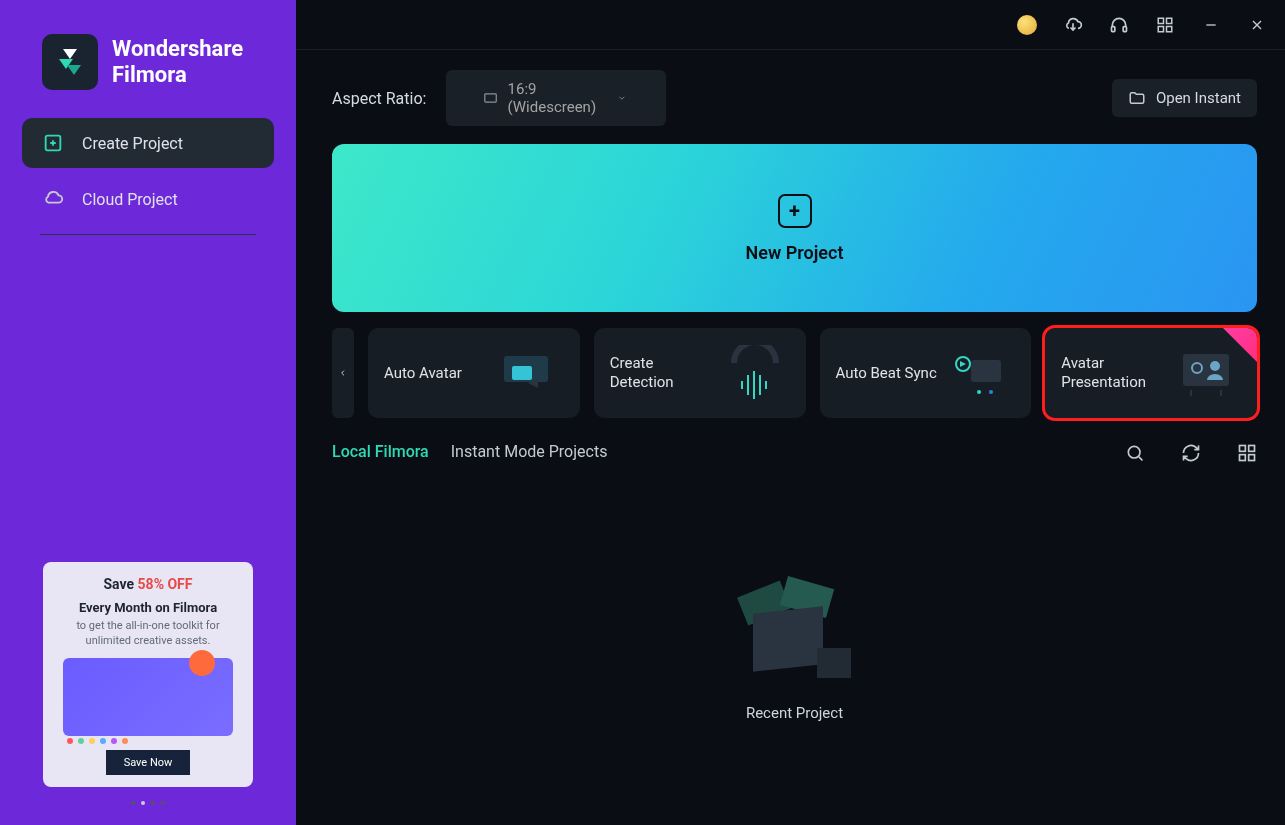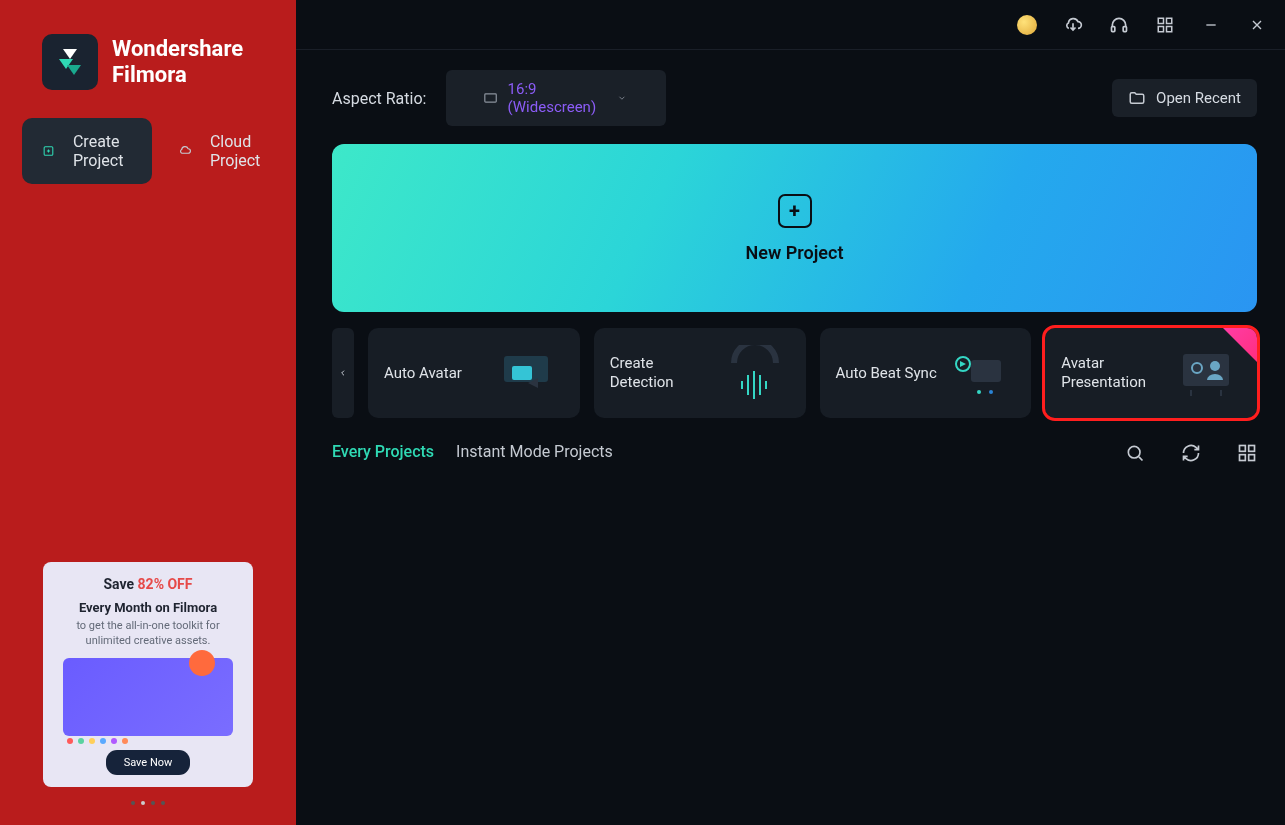--- a/index.html
+++ b/index.html
@@ -1,49 +1,49 @@
 <!DOCTYPE html>
 <html><head>
 <meta charset="utf-8">
 <style>
 * { margin: 0; padding: 0; box-sizing: border-box; font-family: -apple-system, BlinkMacSystemFont, 'Segoe UI', Roboto, sans-serif; }
 body { background: #000; width: 1285px; height: 825px; overflow: hidden; }
 .app { display: flex; width: 100%; height: 100%; background: #0a0e14; border-radius: 8px; }
-.sidebar { width: 296px; background: #b91c1c; display: flex; flex-direction: column; padding: 20px 12px; }
+.sidebar { width: 296px; background: #6d28d9; display: flex; flex-direction: column; padding: 20px 12px; }
 .logo-row { display: flex; align-items: center; gap: 14px; padding: 14px 16px 28px 30px; }
 .logo-icon { width: 56px; height: 56px; background: #1a2330; border-radius: 10px; display: flex; align-items: center; justify-content: center; }
 .logo-text { display: flex; flex-direction: column; line-height: 1.2; }
 .logo-text .w { color: #fff; font-size: 22px; font-weight: 700; }
 .logo-text .f { color: #fff; font-size: 22px; font-weight: 700; }
-.nav { display: flex; flex-direction: row; gap: 6px; padding: 0 10px; }
+.nav { display: flex; flex-direction: column; gap: 6px; padding: 0 10px; }
 .nav-item { display: flex; align-items: center; gap: 18px; padding: 14px 20px; border-radius: 10px; cursor: pointer; color: #dfe3e8; font-size: 16px; }
 .nav-item.active { background: #222a34; }
 .nav-item svg { width: 22px; height: 22px; }
 .nav-divider { height: 1px; background: #2a3340; margin: 4px 18px; }
 .promo { margin-top: auto; margin-left: auto; margin-right: auto; width: 210px; background: #e8e6f4; border-radius: 8px; padding: 14px 10px 12px; text-align: center; color: #1f2430; }
 .promo .line1 { font-size: 14px; font-weight: 700; }
 .promo .line1 .off { color: #e64a49; }
 .promo .line2 { font-size: 13px; font-weight: 700; margin-top: 8px; }
 .promo .line3 { font-size: 11px; color: #636a78; margin-top: 4px; line-height: 1.3; }
 .promo .art { margin: 10px auto 8px; width: 170px; height: 78px; background: linear-gradient(135deg,#6a5cff,#7a6dff); border-radius: 6px; position: relative; }
 .promo .art::after { content:""; position:absolute; right:18px; top:-8px; width:26px; height:26px; background:#ff6a3d; border-radius:50%; }
 .promo .dots { display:flex; gap:5px; justify-content:flex-start; padding-left:14px; margin-top:-6px; margin-bottom:6px;}
 .promo .dots span{width:6px;height:6px;border-radius:50%;}
-.promo button { background:#16233a; color:#fff; border:none; padding:6px 18px; font-size:11px; border-radius:11px; cursor:pointer; }
+.promo button { background:#16233a; color:#fff; border:none; padding:6px 18px; font-size:11px; border-radius:0; cursor:pointer; }
 .pager-dots { display:flex; gap:6px; justify-content:center; margin-top:14px; }
 .pager-dots span { width:4px; height:4px; background:#555; border-radius:50%; }
 .pager-dots span.active { background:#ccc; }
 .main { flex:1; background:#0a0e14; display:flex; flex-direction:column; }
 .titlebar { height:50px; display:flex; align-items:center; justify-content:flex-end; gap:26px; padding:0 18px; border-bottom:1px solid #1a1f28; }
 .titlebar .ticon { width:20px; height:20px; color:#c5cad2; cursor:pointer; display:flex; align-items:center; justify-content:center; }
 .profile-icon { width:20px; height:20px; border-radius:50%; background:radial-gradient(circle at 35% 35%, #ffe27a, #e0a838); }
 .content { padding: 20px 28px 0 36px; flex:1; display:flex; flex-direction:column; overflow:hidden; }
 .ratio-row { display:flex; align-items:center; gap:20px; margin-bottom:18px; }
 .ratio-label { color:#d6dbe2; font-size:16px; }
-.ratio-select { background:#1a2028; color:#8b5cf6; border:none; border-radius:6px; padding:10px 40px 10px 38px; font-size:15px; position:relative; display:flex; align-items:center; gap:10px; cursor:pointer; width:220px; }
+.ratio-select { background:#1a2028; color:#a3a3a3; border:none; border-radius:6px; padding:10px 40px 10px 38px; font-size:15px; position:relative; display:flex; align-items:center; gap:10px; cursor:pointer; width:220px; }
 .ratio-select .chev { margin-left:auto; }
 .open-project { margin-left:auto; background:#1a2028; color:#d6dbe2; border:none; border-radius:6px; padding:10px 16px; font-size:15px; display:flex; align-items:center; gap:10px; cursor:pointer; }
 .new-proj { height:168px; border-radius:12px; background:linear-gradient(115deg,#3de8c9 0%, #2bd5d8 35%, #24a9ed 70%, #2a95f2 100%); display:flex; flex-direction:column; align-items:center; justify-content:center; gap:14px; cursor:pointer; }
 .new-proj .plus-box { width:34px; height:34px; border:2.5px solid #0a0e14; border-radius:7px; display:flex; align-items:center; justify-content:center; color:#0a0e14; font-size:20px; font-weight:700; }
 .new-proj .label { color:#0a0e14; font-size:18px; font-weight:600; }
 .feature-row { display:flex; gap:14px; margin-top:16px; align-items:stretch; }
 .feat-back { width:22px; background:#181e26; border-radius:6px; display:flex; align-items:center; justify-content:center; cursor:pointer; color:#c5cad2; }
 .feat-card { flex:1; background:#171d25; border-radius:10px; padding:0 16px; height:90px; display:flex; align-items:center; justify-content:space-between; cursor:pointer; position:relative; overflow:hidden; }
 .feat-card .name { color:#dfe3e8; font-size:15px; line-height:1.25; max-width:110px; }
 .feat-card .thumb { width:70px; height:60px; display:flex; align-items:center; justify-content:center; }
@@ -95,21 +95,21 @@
         <svg viewBox="0 0 24 24" fill="none" stroke="#c5cad2" stroke-width="2">
             <path d="M18 16a4 4 0 0 0 0-8 6 6 0 0 0-11.5 1.5A3.5 3.5 0 0 0 7 16h11z"></path>
           </svg>
         <span>Cloud Project</span>
       </div>
       <div class="nav-divider"></div>
     </nav>
 
     <div class="promo">
       <div class="line1">
-        <span>Save </span><span class="off">82% OFF</span>
+        <span>Save </span><span class="off">58% OFF</span>
       </div>
       <div class="line2">Every Month on Filmora</div>
       <div class="line3">to get the all-in-one toolkit for unlimited creative assets.</div>
       <div class="art"></div>
       <div class="dots">
         <span style="background:#ff5a5a"></span>
           <span style="background:#5ad2a0"></span>
           <span style="background:#ffcf5a"></span>
           <span style="background:#5aa9ff"></span>
           <span style="background:#b05aff"></span>
@@ -170,21 +170,21 @@
             </svg>
           <span>16:9 (Widescreen)</span>
           <svg class="chev" width="12" height="12" viewBox="0 0 24 24" fill="none" stroke="#8a919c" stroke-width="2">
               <path d="M6 9l6 6 6-6"></path>
             </svg>
         </div>
         <button class="open-project">
           <svg width="18" height="18" viewBox="0 0 24 24" fill="none" stroke="#c5cad2" stroke-width="2">
               <path d="M3 7a2 2 0 0 1 2-2h4l2 2h8a2 2 0 0 1 2 2v8a2 2 0 0 1-2 2H5a2 2 0 0 1-2-2V7z"></path>
             </svg>
-          <span>Open Recent</span>
+          <span>Open Instant</span>
         </button>
       </div>
 
       <div class="new-proj">
         <div class="plus-box">+</div>
         <div class="label">New Project</div>
       </div>
 
       <div class="feature-row">
         <div class="feat-back">
@@ -239,21 +239,21 @@
                 <path d="M32 34a8 6 0 0 1 16 0z" fill="#6aa6c4"></path>
                 <line x1="16" y1="44" x2="16" y2="50" stroke="#2a3340" stroke-width="2"></line>
                 <line x1="46" y1="44" x2="46" y2="50" stroke="#2a3340" stroke-width="2"></line>
               </svg>
           </div>
           <div class="beta-ribbon"></div>
         </div>
       </div>
 
       <div class="tabs-row">
-        <span class="tab active">Every Projects</span>
+        <span class="tab active">Local Filmora</span>
         <span class="tab">Instant Mode Projects</span>
         <span class="spacer"></span>
         <span class="ticon2">
           <svg width="20" height="20" viewBox="0 0 24 24" fill="none" stroke="#c5cad2" stroke-width="2">
               <circle cx="11" cy="11" r="7"></circle>
               <path d="M21 21l-4.3-4.3"></path>
             </svg>
         </span>
         <span class="ticon2">
           <svg width="20" height="20" viewBox="0 0 24 24" fill="none" stroke="#c5cad2" stroke-width="2">
@@ -263,16 +263,25 @@
         <span class="ticon2">
           <svg width="20" height="20" viewBox="0 0 24 24" fill="none" stroke="#c5cad2" stroke-width="2">
               <rect x="3" y="3" width="7" height="7"></rect>
               <rect x="14" y="3" width="7" height="7"></rect>
               <rect x="3" y="14" width="7" height="7"></rect>
               <rect x="14" y="14" width="7" height="7"></rect>
             </svg>
         </span>
       </div>
 
+      <div class="recent-area">
+        <div class="box-illus">
+          <div class="box-lid-l"></div>
+          <div class="box-lid-r"></div>
+          <div class="box-body"></div>
+          <div class="small-box"></div>
+        </div>
+        <div class="recent-label">Recent Project</div>
+      </div>
     </div>
   </main>
 
 </div>
 
 </body></html>

